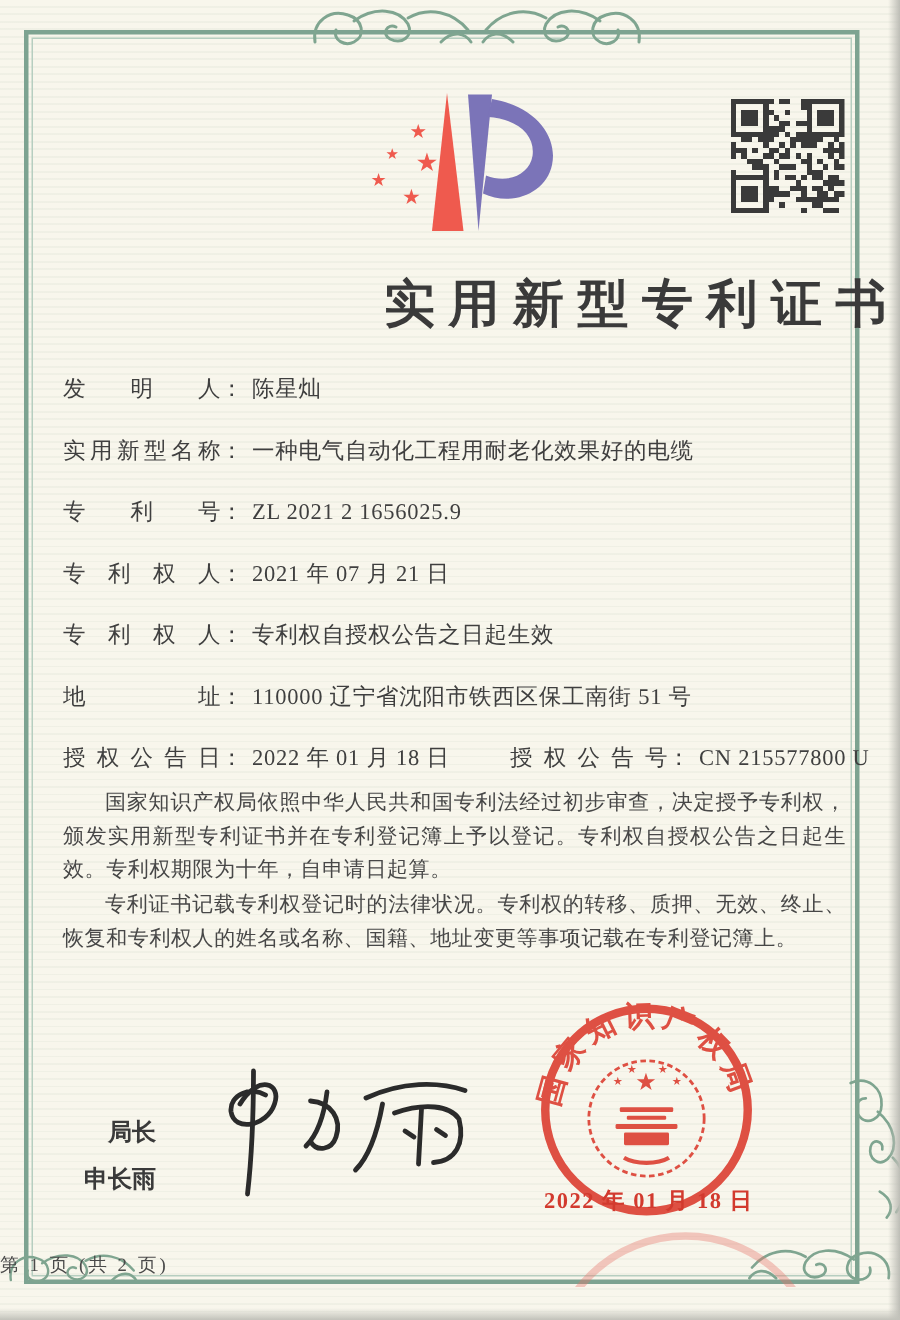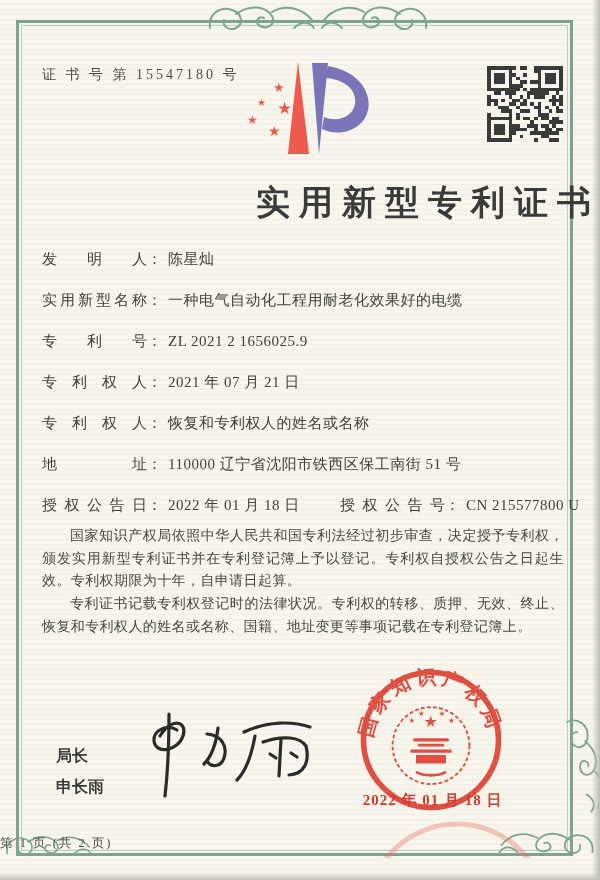--- a/index.html
+++ b/index.html
@@ -33,21 +33,21 @@
   .row{position:relative;height:21px;margin-bottom:20px;white-space:nowrap;}
   .lbl{display:inline-block;width:105px;text-align:justify;text-align-last:justify;
     vertical-align:top;}
   .colon{display:inline-block;margin-right:6px;}
   .val{letter-spacing:0.5px;}
   .pair2{position:absolute;left:273px;top:0;margin-left:25px;}
   .paras{position:absolute;left:42px;top:525px;width:522px;font-size:14px;
     line-height:1.62;text-align:justify;color:#474747;letter-spacing:0.4px;}
   .paras p{margin:0;text-indent:2em;}
   .signer{position:absolute;left:56px;top:740px;font-size:16px;font-weight:600;
-    line-height:1.95;color:#3a3a3a;}
+    line-height:1.95;color:#3a3a3a;text-align:right;}
   .signature{position:absolute;left:132px;top:708px;width:195px;height:105px;}
   .seal{position:absolute;left:356px;top:665px;width:150px;height:150px;opacity:.93;}
   .seal-date{position:absolute;left:350px;top:791px;width:165px;text-align:center;
     font-size:15px;letter-spacing:1px;color:#d23a2e;font-weight:600;}
   .footer{position:absolute;left:0;top:835px;width:100%;text-align:left;
     font-size:12.5px;letter-spacing:2px;color:#4a4a4a;}
   .orn{position:absolute;pointer-events:none;}
   .orn svg{display:block;}
   .mirror{transform:scaleX(-1);}
   .stamp-arc{position:absolute;left:362px;top:816px;width:190px;height:42px;
@@ -92,21 +92,20 @@
     <svg width="100" height="34" viewBox="0 0 112 36">
         <use href="#flourish"></use>
       </svg>
   </div>
   <div class="orn" style="left:536px;top:748px;transform:rotate(75deg)">
     <svg width="100" height="34" viewBox="0 0 112 36">
         <use href="#flourish"></use>
       </svg>
   </div>
 
-  <div class="cert-no">证 书 号 第 15547180 号</div>
 
   <div class="logo">
     <svg width="135" height="108" viewBox="0 0 135 108">
       <polygon points="63,4 74,96 53,96" fill="#ef5a4e"></polygon>
       <polygon points="77,5 93,5 84,96" fill="#7b74b8"></polygon>
       <path d="M93,8 C123,13 137,34 133,52 C129,71 106,80 87,71 L89,59 C104,65 118,58 120,46 C122,32 110,21 90,20 Z" fill="#7b74b8"></path>
       <text x="38" y="34" font-size="13" fill="#ef5a4e">★</text>
       <text x="22" y="48" font-size="10" fill="#ef5a4e">★</text>
       <text x="42" y="56" font-size="17" fill="#ef5a4e">★</text>
       <text x="12" y="66" font-size="12" fill="#ef5a4e">★</text>
@@ -359,21 +358,21 @@
     <div class="row">
       <span class="lbl">实用新型名称</span><span class="colon">：</span><span class="val">一种电气自动化工程用耐老化效果好的电缆</span>
     </div>
     <div class="row">
       <span class="lbl">专利号</span><span class="colon">：</span><span class="val">ZL 2021 2 1656025.9</span>
     </div>
     <div class="row">
       <span class="lbl">专利权人</span><span class="colon">：</span><span class="val">2021 年 07 月 21 日</span>
     </div>
     <div class="row">
-      <span class="lbl">专利权人</span><span class="colon">：</span><span class="val">恢复和专利权人的姓名或名称</span>
+      <span class="lbl">专利权人</span><span class="colon">：</span><span class="val">专利权自授权公告之日起生效</span>
     </div>
     <div class="row">
       <span class="lbl">地址</span><span class="colon">：</span><span class="val">110000 辽宁省沈阳市铁西区保工南街 51 号</span>
     </div>
     <div class="row">
       <span class="lbl">授权公告日</span><span class="colon">：</span><span class="val">2022 年 01 月 18 日</span>
       <span class="pair2">
         <span class="lbl">授权公告号</span><span class="colon">：</span><span class="val">CN 215577800 U</span>
       </span>
     </div>

